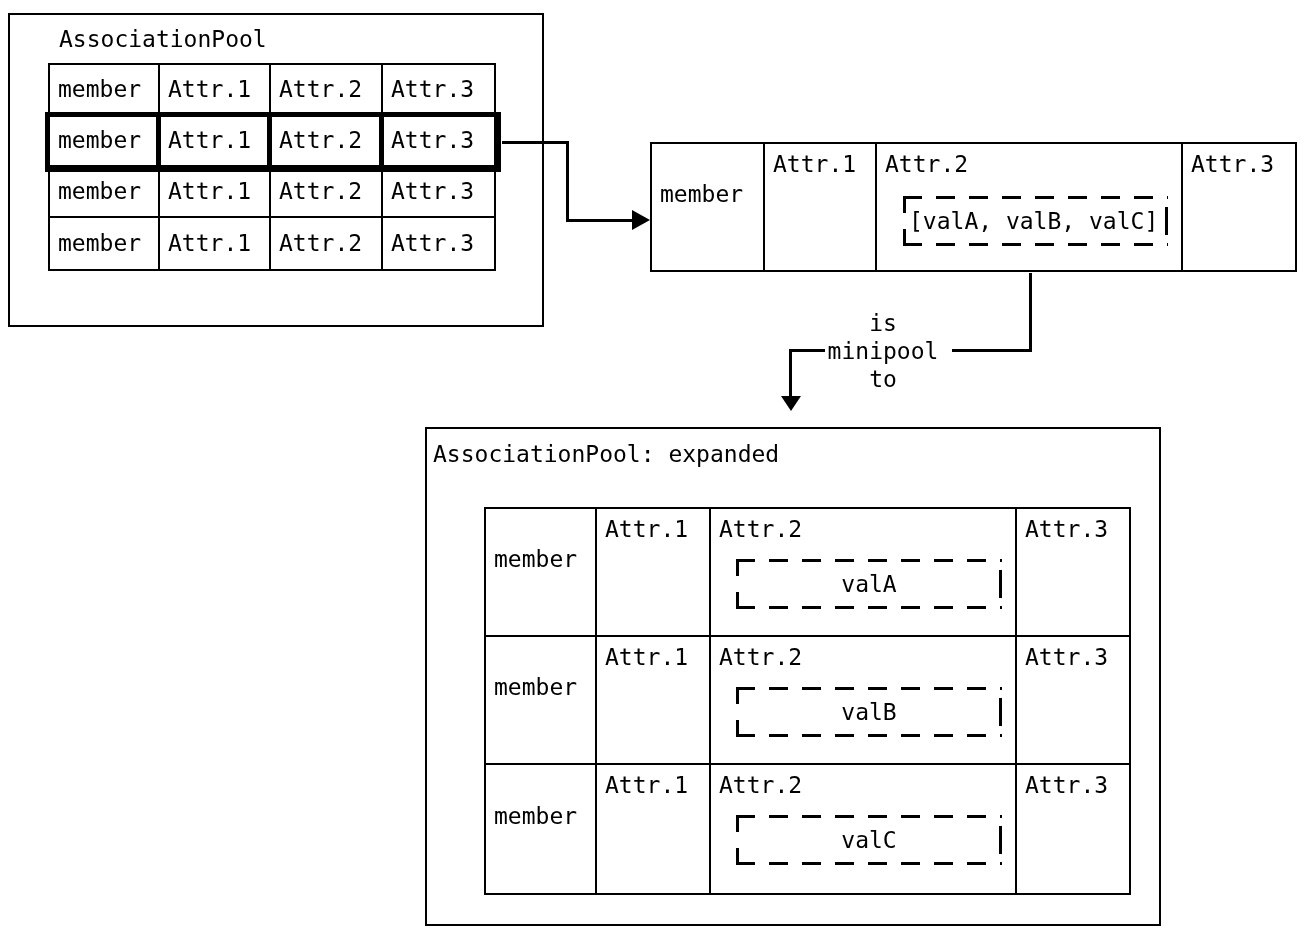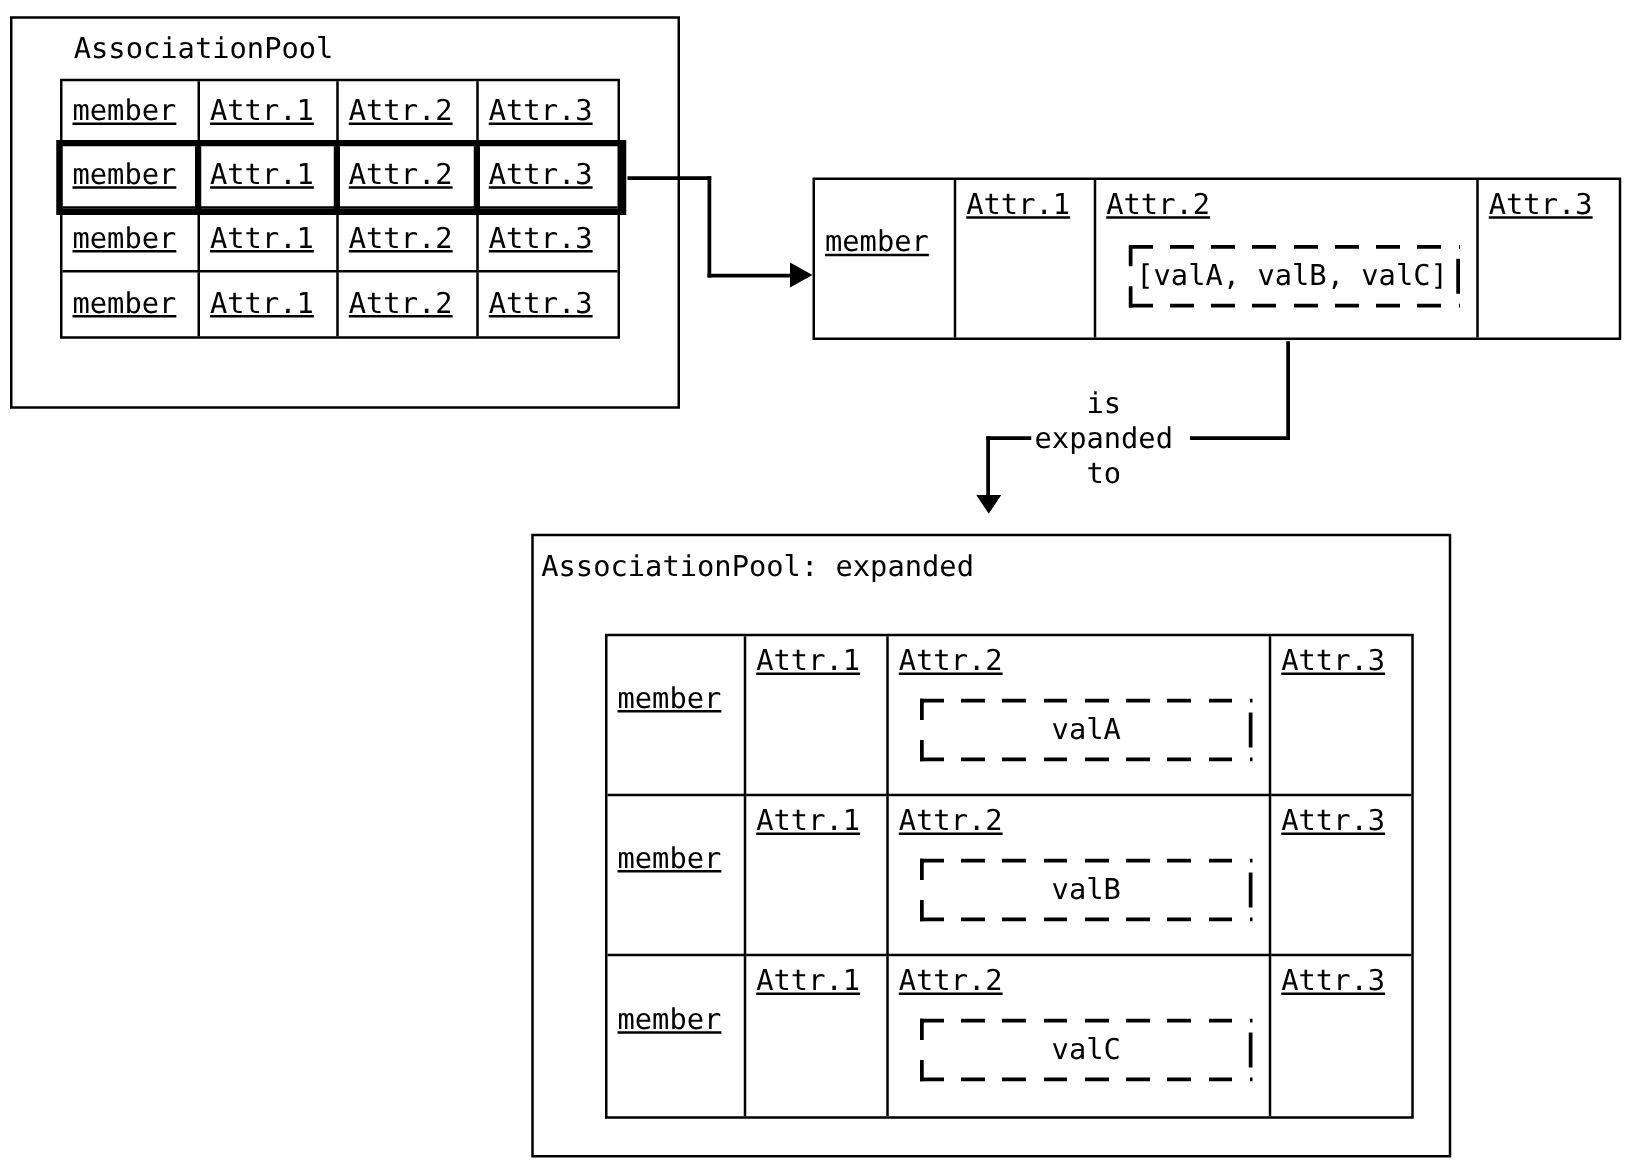--- a/index.html
+++ b/index.html
@@ -13,21 +13,21 @@
   .panel{position:absolute;border:2px solid #000;background:#fff;}
   #panelA{left:8px;top:13px;width:532px;height:310px;}
   #panelC{left:425px;top:427px;width:732px;height:495px;}
   .ttl{position:absolute;white-space:pre;line-height:23px;}
   #panelA .ttl{left:7px;top:13px;margin-left:42px;}
   #panelC .ttl{left:6px;top:14px;}
 
   
   .tbl{position:absolute;display:grid;border:2px solid #000;box-sizing:border-box;background:#fff;}
   .c{border-right:2px solid #000;border-bottom:2px solid #000;box-sizing:border-box;
-     display:flex;align-items:center;padding-left:8px;white-space:pre;text-decoration:underline;}
+     display:flex;align-items:center;padding-left:8px;white-space:pre;}
   .c:nth-child(4n){border-right:0;}
   #tableA{left:48px;top:63px;grid-template-columns:110px 111px 112px 111px;grid-auto-rows:51px;}
   #tableA .c:nth-child(n+13){border-bottom:0;}
   #tableB{left:650px;top:142px;grid-template-columns:113px 112px 306px 112px;grid-auto-rows:126px;}
   #tableB .c{border-bottom:0;}
   #tableC{left:484px;top:507px;grid-template-columns:111px 114px 306px 112px;grid-auto-rows:128px;}
   #tableC .c:nth-child(n+9){border-bottom:0;}
 
   .top{align-items:flex-start;padding-top:7px;}
   .mem{padding-bottom:26px;}           
@@ -112,21 +112,21 @@
       <span class="val">[valA, valB, valC]</span>
     </div>
   </div>
   <div class="c top">Attr.3</div>
 </div>
 
 <div class="ln" style="left:1029px;top:273px;width:3px;height:79px"></div>
 <div class="ln" style="left:952px;top:349px;width:79px;height:3px"></div>
 <div id="arrowLabel">
   <span>is</span>
-  <span>expanded</span>
+  <span>minipool</span>
   <span>to</span>
 </div>
 <div class="ln" style="left:789px;top:349px;width:36px;height:3px"></div>
 <div class="ln" style="left:789px;top:349px;width:3px;height:49px"></div>
 <div class="ah" id="ah-down"></div>
 
 <div class="panel" id="panelC">
   <div class="ttl">AssociationPool: expanded</div>
 </div>
 

